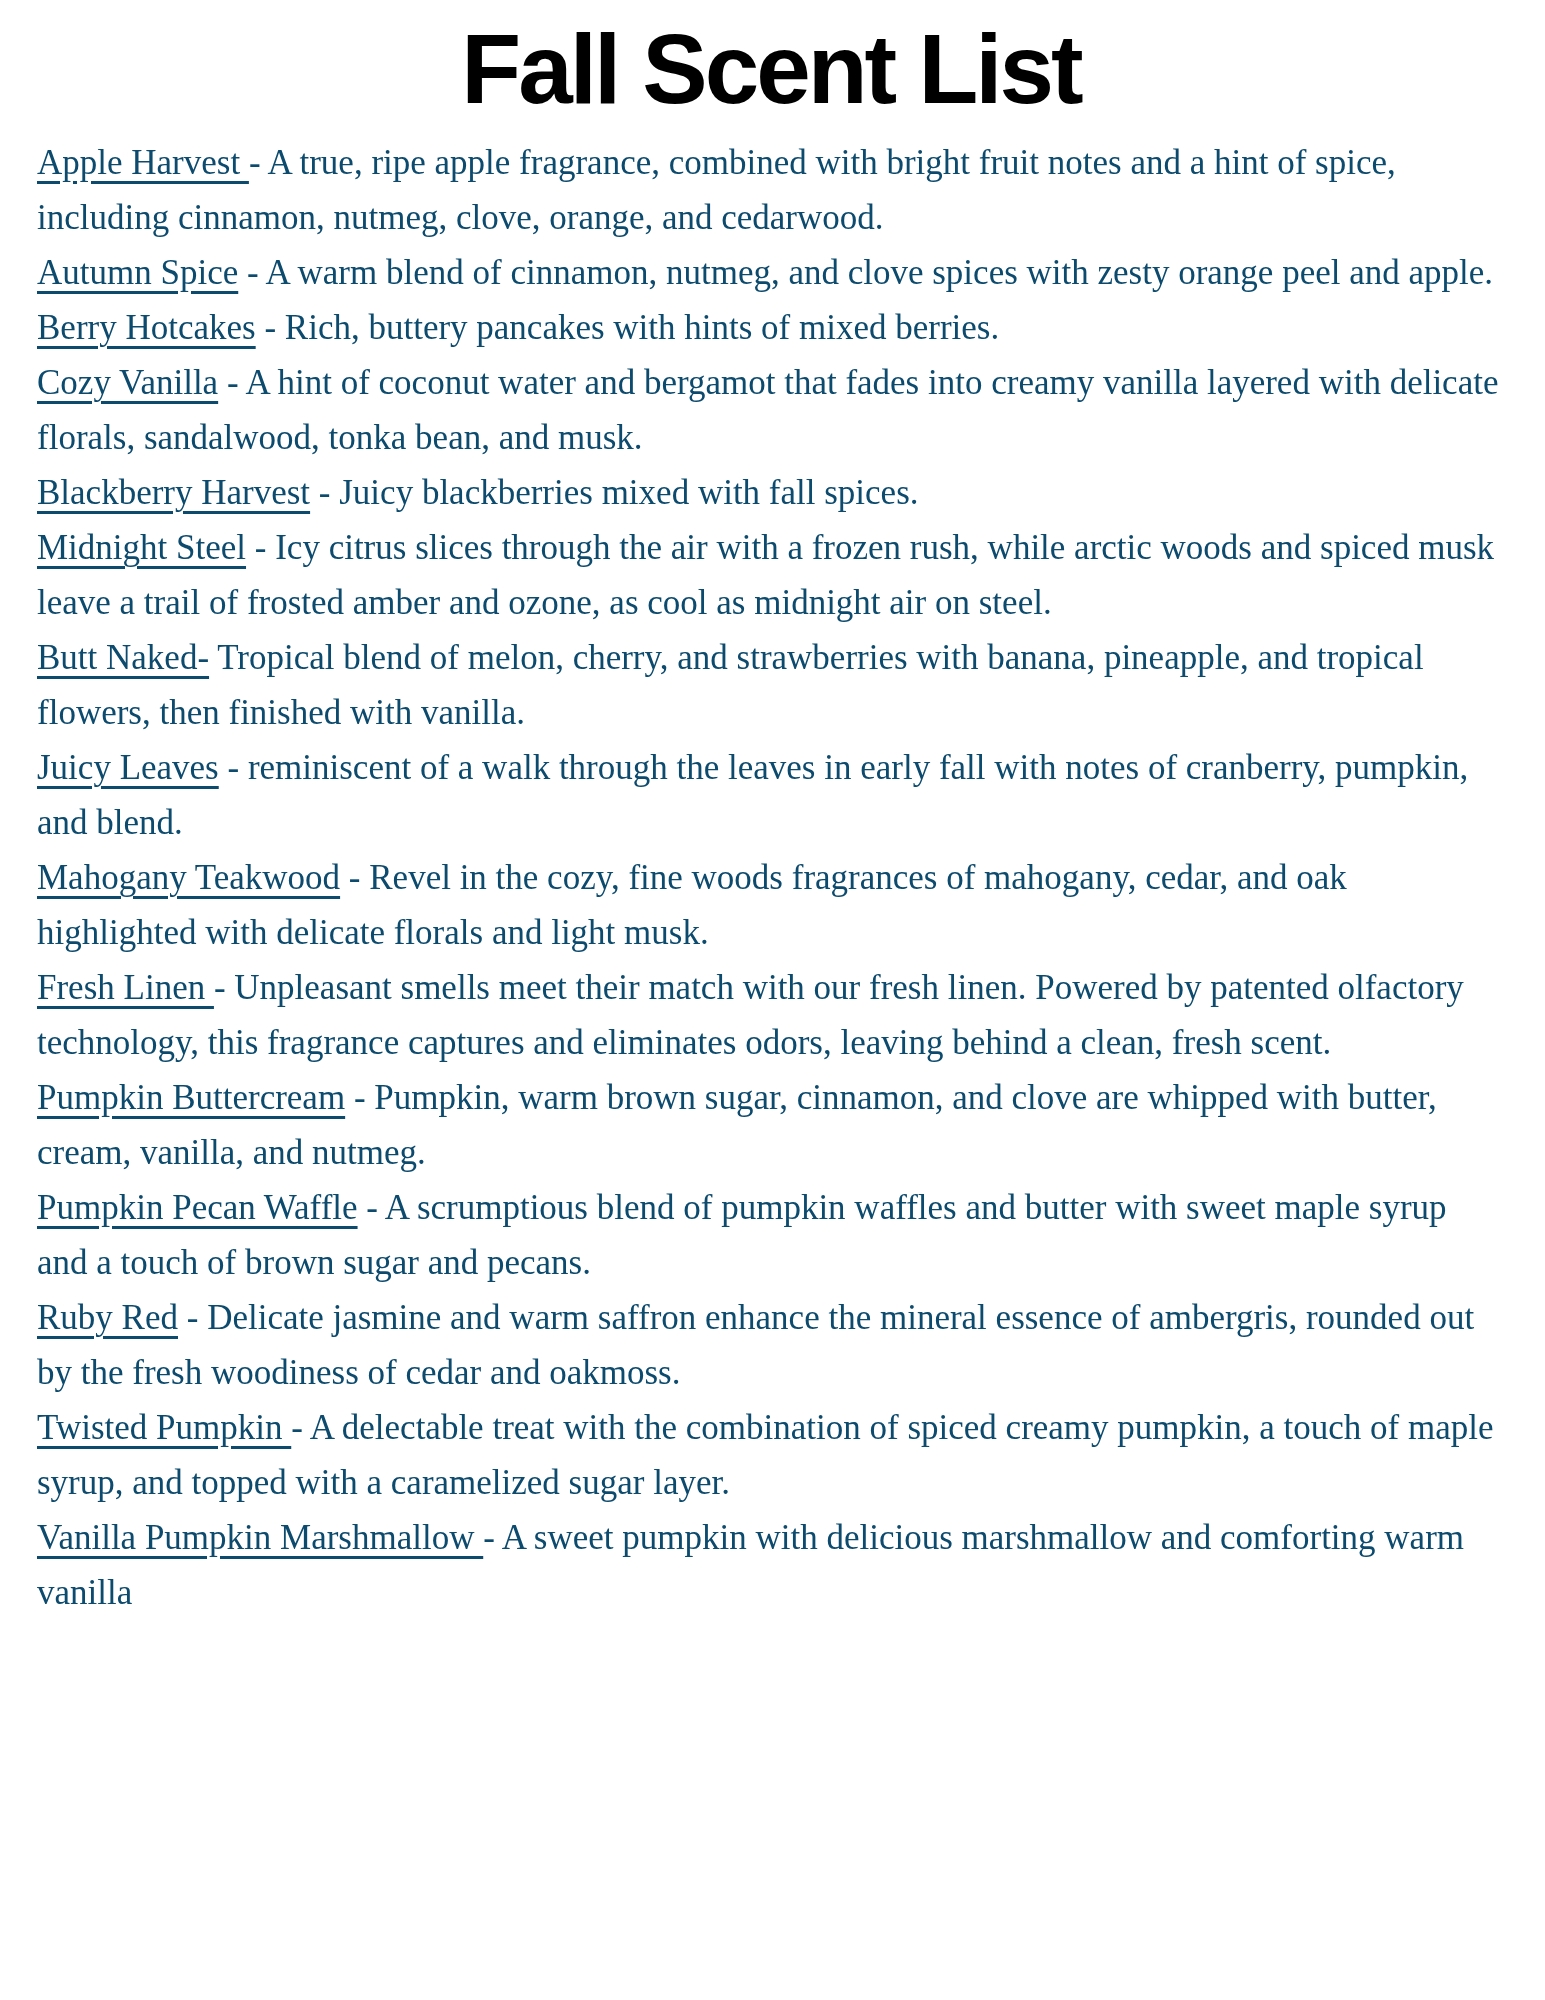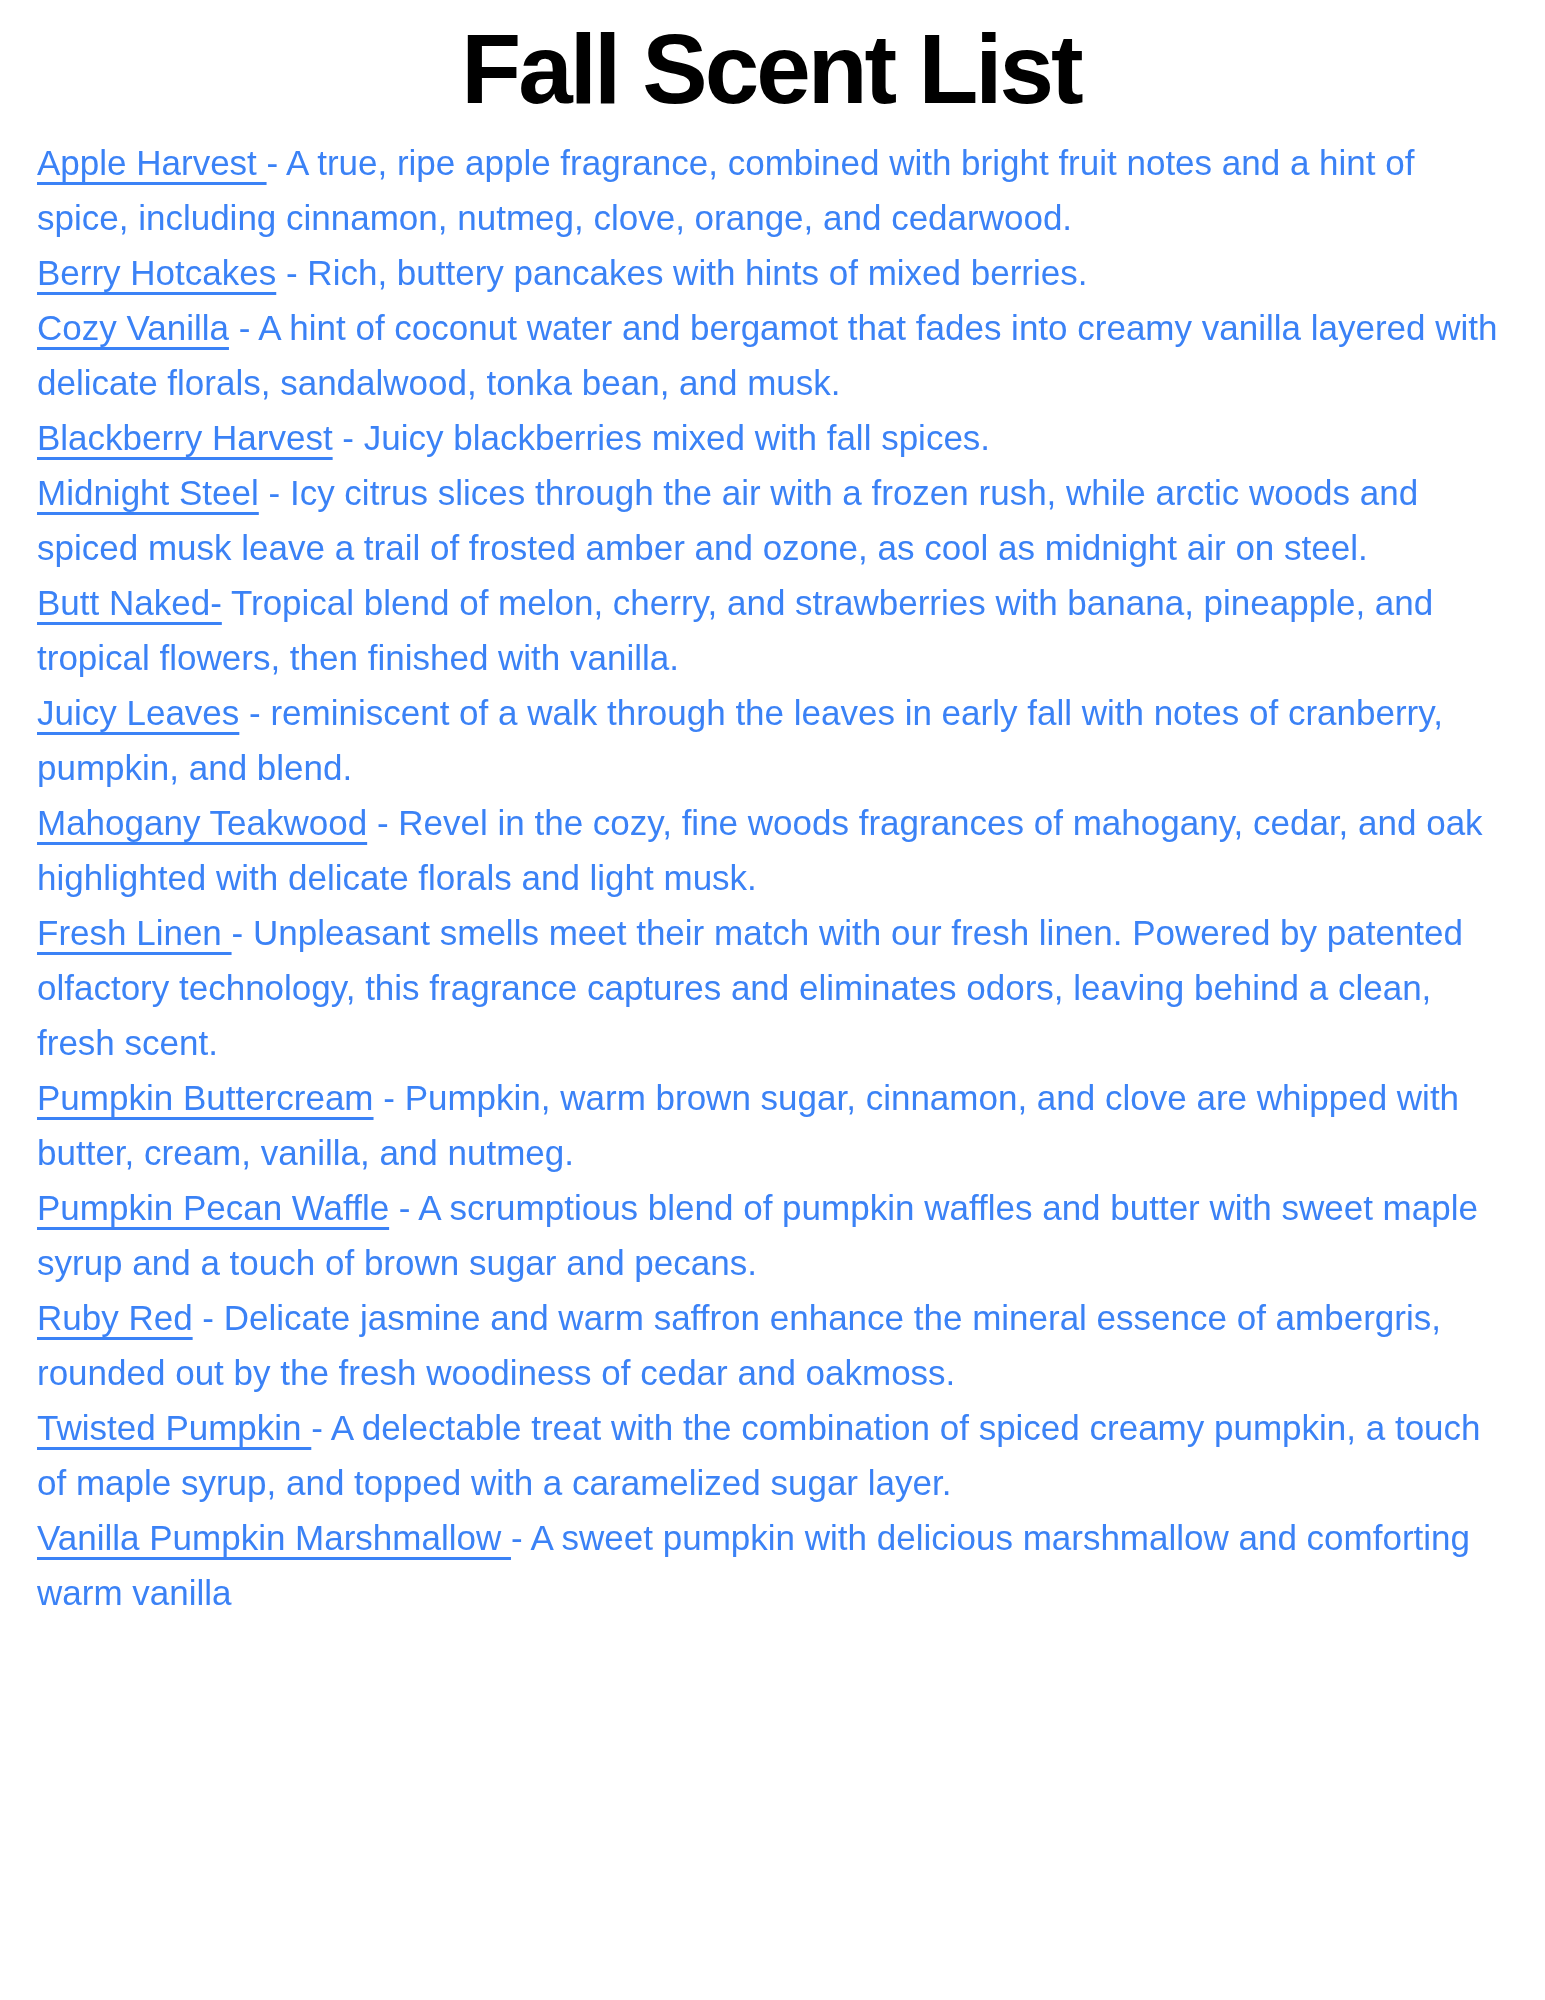--- a/index.html
+++ b/index.html
@@ -46,23 +46,24 @@
   }
   .sep, .desc {
     white-space: pre-wrap;
   }
 </style>
 </head>
 <body style="background: rgb(255, 255, 255);">
 
 <main class="page">
   <h1 class="page-title" style="color: rgb(0, 0, 0);">Fall Scent List</h1>
-  <section class="scent-list" style="color: #3b82f6;">
+  <section class="scent-list" style="color: #0c4a6e; font-family: Liberation Serif, serif;">
   <p class="entry"><span class="scent-name">Apple Harvest </span><span class="sep">- </span><span class="desc">A true, ripe apple fragrance, combined with bright fruit notes and a hint of spice, including cinnamon, nutmeg, clove, orange, and cedarwood.</span></p>
 
+  <p class="entry"><span class="scent-name">Autumn Spice</span><span class="sep"> - </span><span class="desc">A warm blend of cinnamon, nutmeg, and clove spices with zesty orange peel and apple.</span></p>
 
   <p class="entry"><span class="scent-name">Berry Hotcakes</span><span class="sep"> - </span><span class="desc">Rich, buttery pancakes with hints of mixed berries.</span></p>
 
   <p class="entry"><span class="scent-name">Cozy Vanilla</span><span class="sep"> - </span><span class="desc">A hint of coconut water and bergamot that fades into creamy vanilla layered with delicate florals, sandalwood, tonka bean, and musk.</span></p>
 
   <p class="entry"><span class="scent-name">Blackberry Harvest</span><span class="sep"> - </span><span class="desc">Juicy blackberries mixed with fall spices.</span></p>
 
   <p class="entry"><span class="scent-name">Midnight Steel</span><span class="sep"> - </span><span class="desc">Icy citrus slices through the air with a frozen rush, while arctic woods and spiced musk leave a trail of frosted amber and ozone, as cool as midnight air on steel.</span></p>
 
   <p class="entry"><span class="scent-name">Butt Naked-</span><span class="sep"> </span><span class="desc">Tropical blend of melon, cherry, and strawberries with banana, pineapple, and tropical flowers, then finished with vanilla.</span></p>

